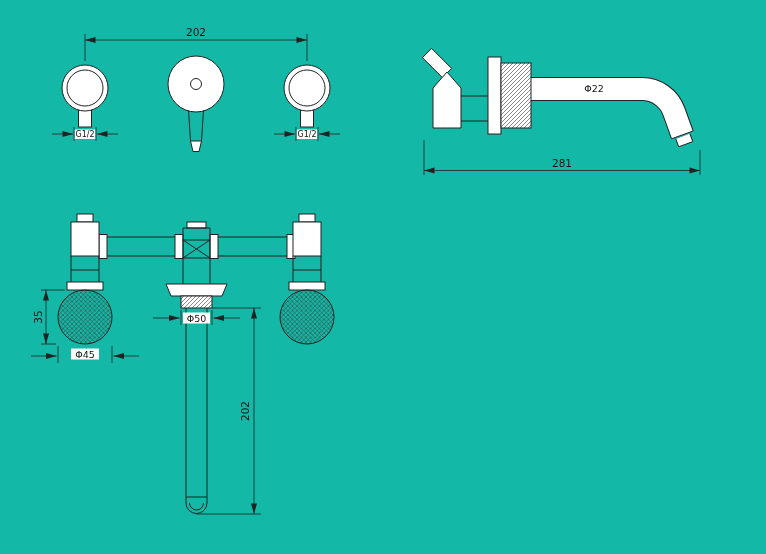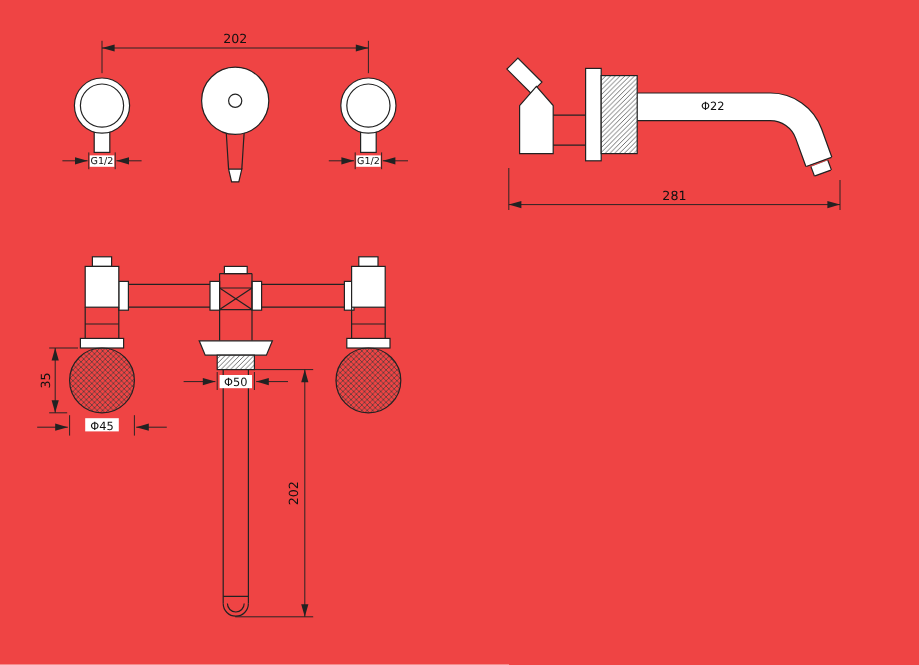--- a/index.html
+++ b/index.html
@@ -1,16 +1,16 @@
 <!DOCTYPE html>
 <html><head>
 <meta charset="utf-8">
 <style>
   html,body{margin:0;padding:0;background:#ffffff;}
-  .stage{position:relative;width:766px;height:554px;background:#ef4444;overflow:hidden;}
+  .stage{position:relative;width:766px;height:554px;background:#14b8a6;overflow:hidden;}
   svg{display:block;}
   .ln{stroke:#222;stroke-width:1;fill:none;}
   .fw{fill:#ffffff;stroke:#222;stroke-width:1;}
   .dim{stroke:#222;stroke-width:0.8;fill:none;}
   .txt{font:10.5px "DejaVu Sans",sans-serif;fill:#111;}
   .txtm{font:9.5px "DejaVu Sans",sans-serif;fill:#111;}
   .txts{font:8px "DejaVu Sans",sans-serif;fill:#111;}
   .bg{fill:#ffffff;stroke:none;}
 </style>
 </head>

